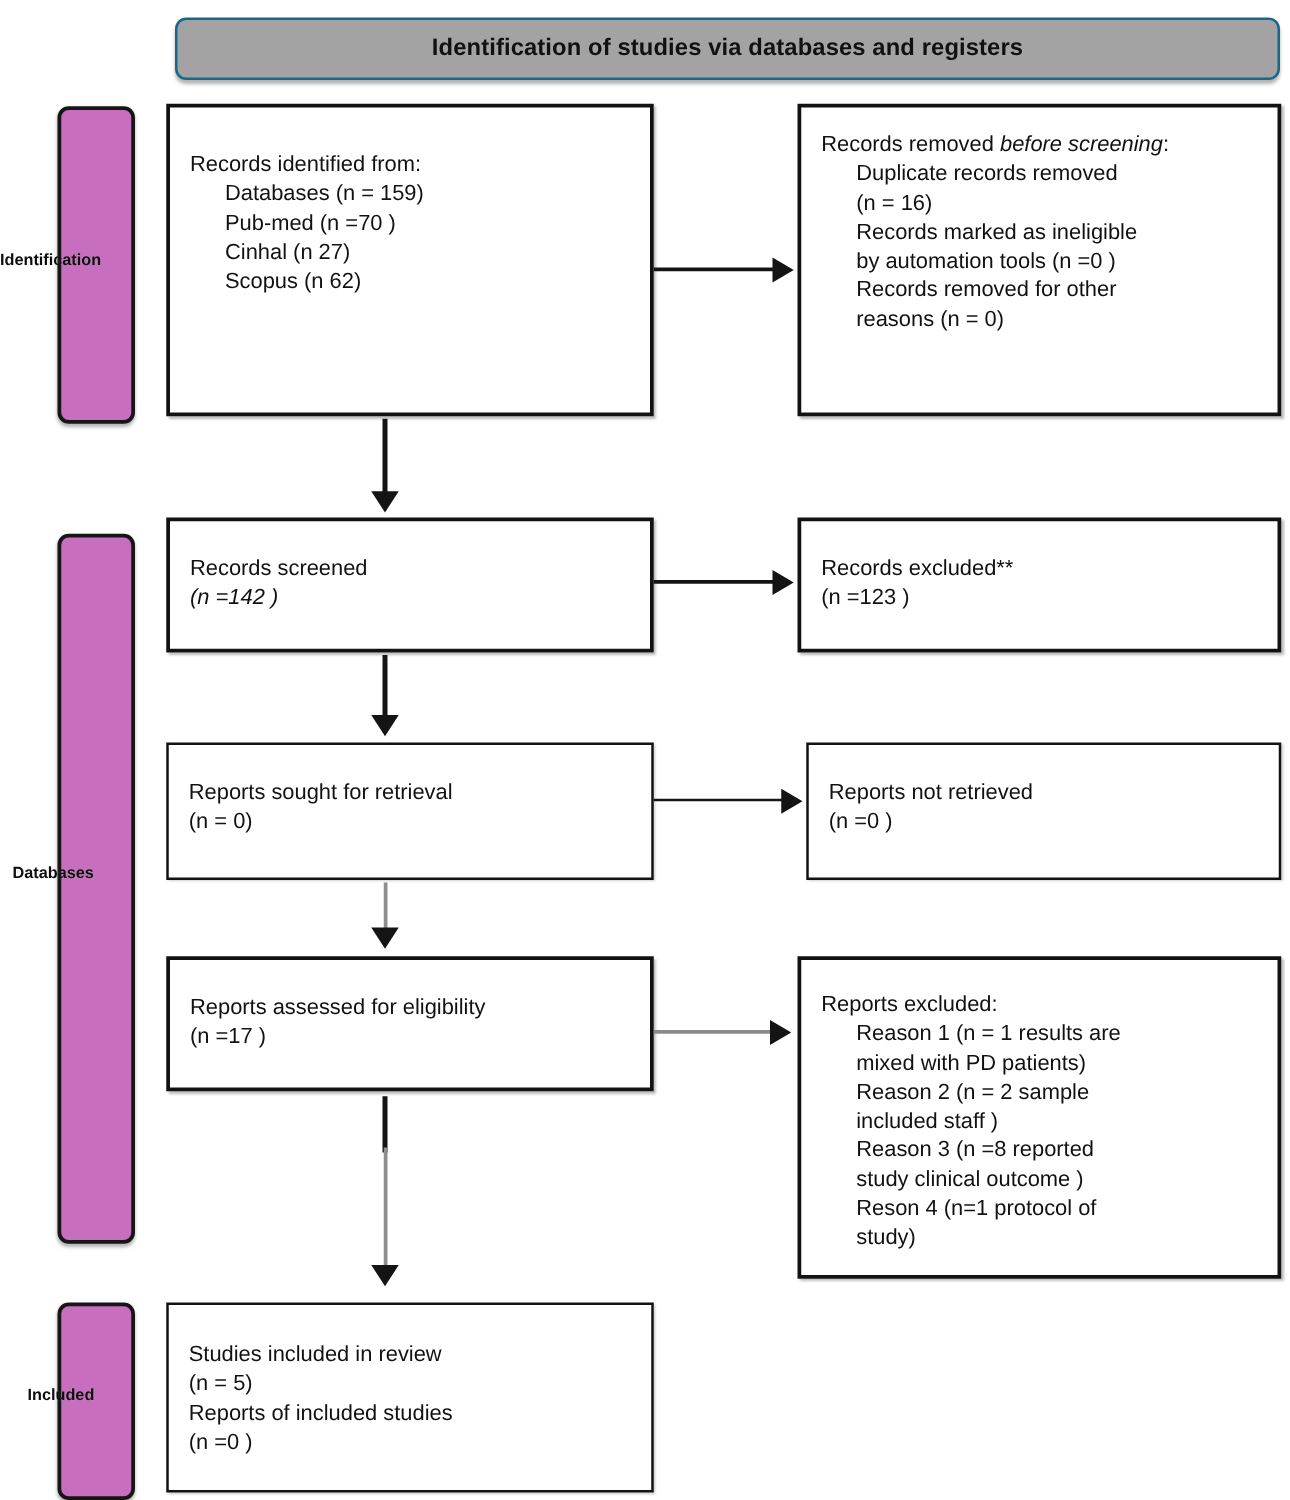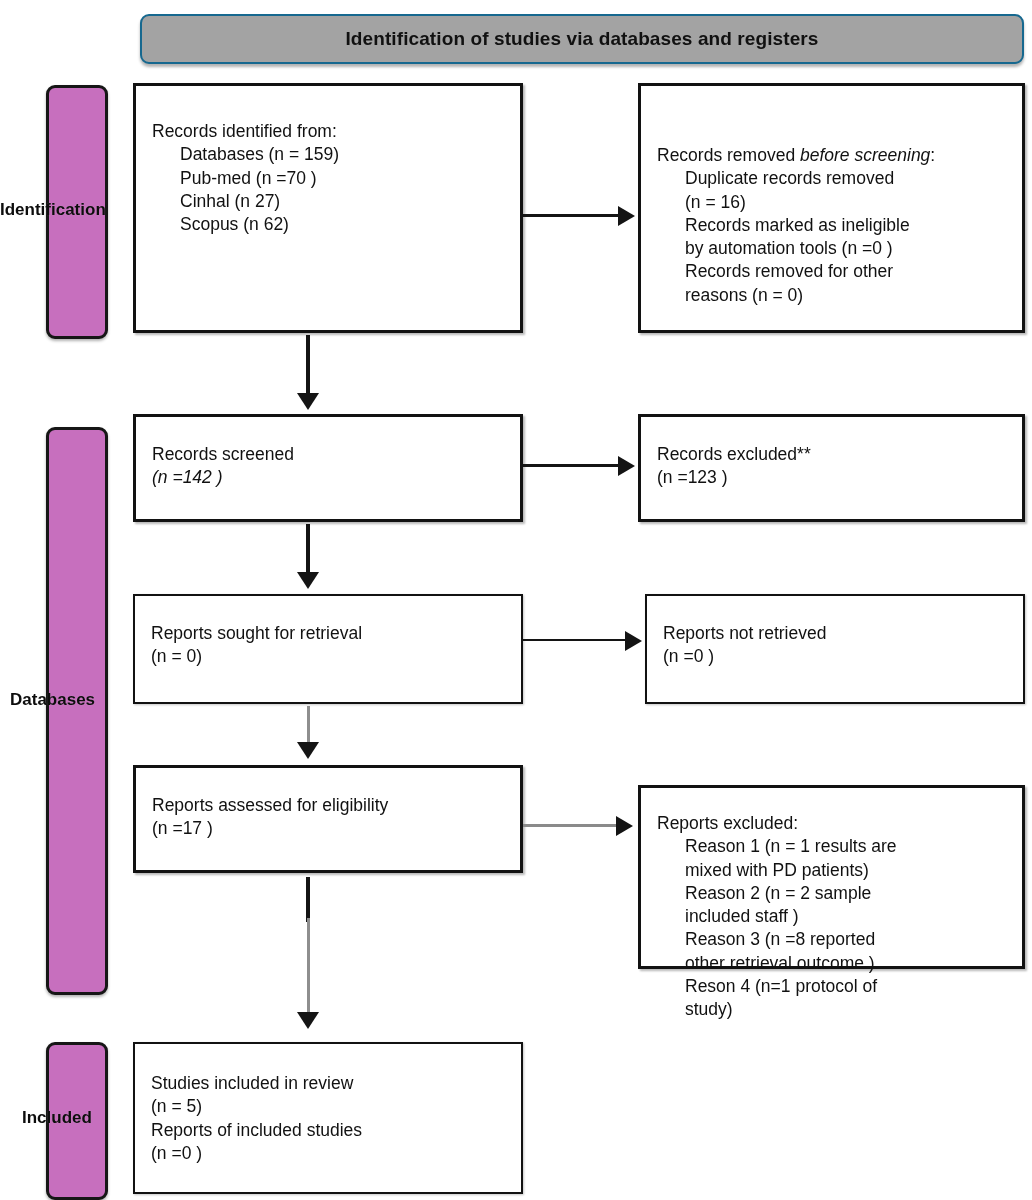--- a/index.html
+++ b/index.html
@@ -46,21 +46,21 @@
   .stage-bar {
     position: absolute;
     background: #c76fbe;
     border: 3px solid #161616;
     border-radius: 9px;
     box-shadow: 0 2px 3px rgba(0,0,0,0.30);
   }
   .stage-label {
     position: absolute;
     color: #0d0d0d;
-    font-size: 17px;
+    font-size: 13px;
     font-weight: bold;
     white-space: nowrap;
     z-index: 5;
     text-shadow: 0 0 1px rgba(255,255,255,0.25);
   }
 
   
   .box {
     position: absolute;
     background: #ffffff;
@@ -137,21 +137,21 @@
     <div class="box-text" style="top:34px;">
       <span>Records identified from:</span>
       <span class="ind">Databases (n = 159)</span>
       <span class="ind">Pub-med (n =70 )</span>
       <span class="ind">Cinhal (n 27)</span>
       <span class="ind">Scopus (n 62)</span>
     </div>
   </div>
 
   <div class="box" style="left:638px; top:83px; width:387px; height:250px;">
-    <div class="box-text" style="top:18px;margin-top:40px;">
+    <div class="box-text" style="top:18px;">
       <span>Records removed </span><span class="it">before screening</span><span>:</span>
       <span class="ind">Duplicate records removed</span>
       <span class="ind">(n = 16)</span>
       <span class="ind">Records marked as ineligible</span>
       <span class="ind">by automation tools (n =0 )</span>
       <span class="ind">Records removed for other</span>
       <span class="ind">reasons (n = 0)</span>
     </div>
   </div>
 
@@ -201,29 +201,29 @@
   <div class="v-line light" style="left:307px; top:706px; width:3px; height:42px;"></div>
   <div class="arrow-down" style="left:297px; top:742px;"></div>
 
   <div class="box" style="left:133px; top:765px; width:390px; height:108px;">
     <div class="box-text" style="top:26px;">
       <span>Reports assessed for eligibility</span>
       <span style="display:block;">(n =17 )</span>
     </div>
   </div>
 
-  <div class="box" style="left:638px; top:765px; width:387px; height:184px;margin-top:20px;">
+  <div class="box" style="left:638px; top:765px; width:387px; height:258px;">
     <div class="box-text" style="top:24px;">
       <span>Reports excluded:</span>
       <span class="ind">Reason 1 (n = 1 results are</span>
       <span class="ind">mixed with PD patients)</span>
       <span class="ind">Reason 2 (n = 2 sample</span>
       <span class="ind">included staff )</span>
       <span class="ind">Reason 3 (n =8  reported</span>
-      <span class="ind">other retrieval outcome )</span>
+      <span class="ind">study clinical outcome )</span>
       <span class="ind">Reson 4 (n=1 protocol of</span>
       <span class="ind">study)</span>
     </div>
   </div>
 
   <div class="h-line light" style="left:523px; top:824px; width:98px;"></div>
   <div class="arrow-right" style="left:616px; top:816px;"></div>
 
   <div class="v-line" style="left:306px; top:877px; width:4px; height:45px;"></div>
   <div class="v-line light" style="left:307px; top:918px; width:3px; height:100px;"></div>

